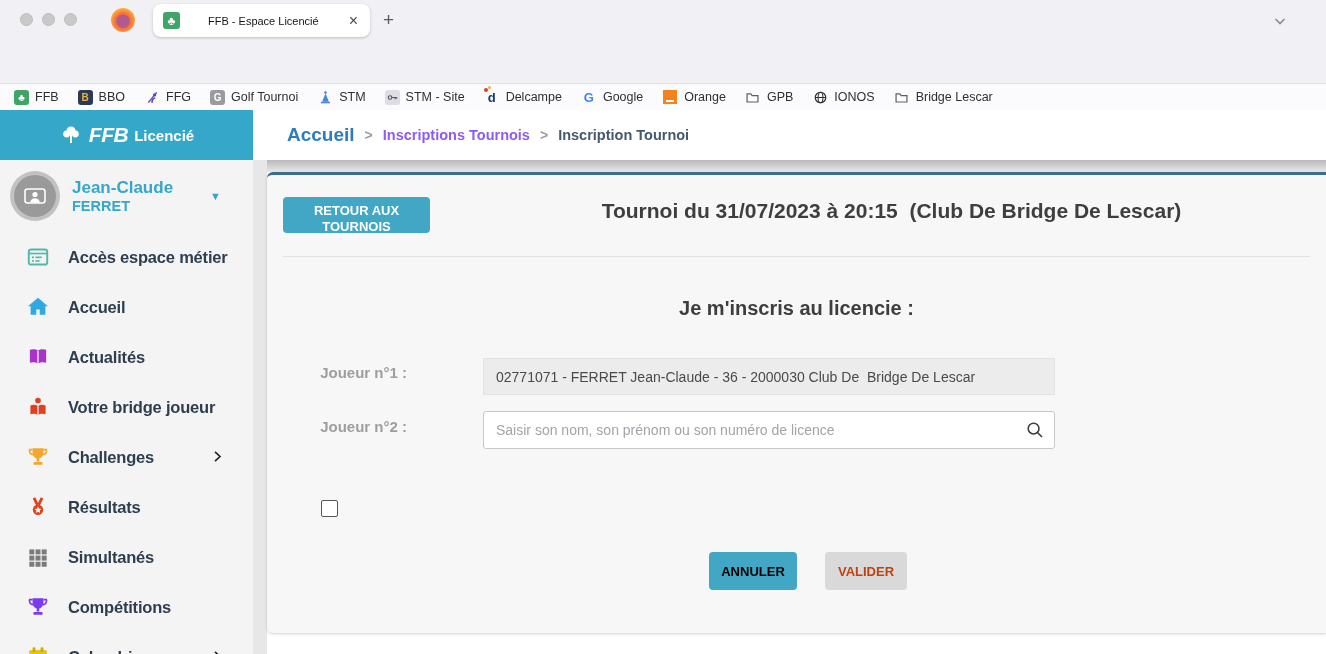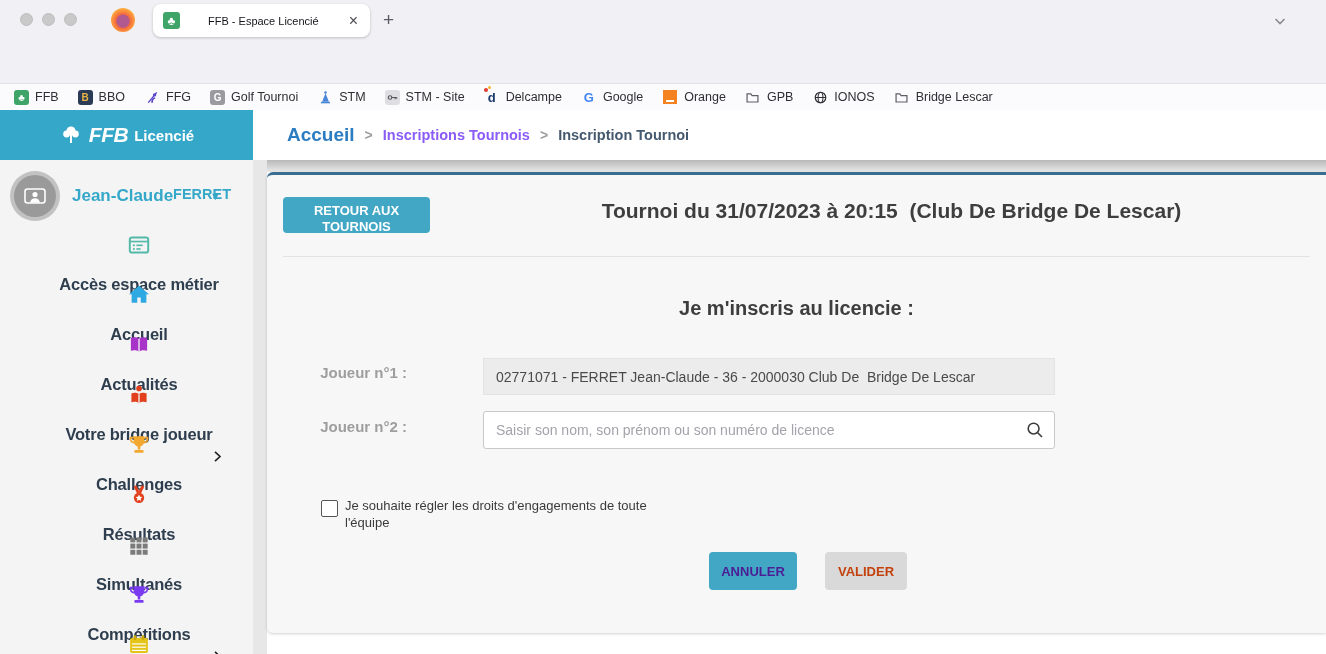--- a/index.html
+++ b/index.html
@@ -48,26 +48,26 @@
   
   .page { position:absolute; left:0; top:110px; width:1326px; height:544px; background:#fff; }
 
   .sidebar { position:absolute; left:0; top:0; width:253px; height:544px; background:#f4f4f4; overflow:hidden; }
   .sb-head { height:50px; background:#35a7c8; display:flex; align-items:center; justify-content:center; gap:6px; }
   .sb-brand-ffb { color:#fff; font-size:21px; font-weight:800; font-style:italic; letter-spacing:-0.5px; }
   .sb-brand-suffix { color:#fff; font-size:15px; font-weight:600; }
   .sb-user { position:relative; height:72px; display:flex; align-items:center; padding-left:10px; gap:12px; }
   .avatar { width:50px; height:50px; border-radius:50%; background:#c2c2c2; display:flex; align-items:center; justify-content:center; }
   .avatar-inner { width:42px; height:42px; border-radius:50%; background:#9a9a9a; display:flex; align-items:center; justify-content:center; }
-  .sb-user-names { display:flex; }
+  .sb-user-names { display:flex; flex-direction:column; }
   .sb-user-first { color:#35a7c8; font-size:17px; font-weight:800; }
   .sb-user-last { color:#35a7c8; font-size:14.5px; font-weight:800; }
   .sb-user-caret { position:absolute; right:32px; top:30px; color:#35a7c8; font-size:11px; }
   .sb-menu { display:flex; flex-direction:column; }
-  .sb-item { position:relative; height:50px; display:flex; align-items:center; padding-left:25px; gap:17px;flex-direction:column; }
+  .sb-item { position:relative; height:50px; display:flex; align-items:center; padding-left:25px; gap:17px; }
   .sb-item .ic { width:26px; height:26px; flex:0 0 auto; }
   .sb-item .lbl { font-size:16.5px; font-weight:600; color:#2e3e4e; letter-spacing:-0.2px; }
   .sb-item .sub { position:absolute; right:28px; top:17px; }
 
   .content { position:absolute; left:253px; top:0; width:1073px; height:544px; background:#fff; }
   .gutter { position:absolute; left:0; top:50px; width:14px; height:494px; background:#e7e7e7; }
   .breadcrumb { position:absolute; left:0; top:0; width:1073px; height:50px; background:#fff;
     display:flex; align-items:center; padding-left:34px; gap:10px; }
   .bc-home { color:#2b7cc0; font-size:19px; font-weight:700; }
   .bc-sep { color:#9b9b9b; font-size:14px; font-weight:600; }
@@ -94,21 +94,21 @@
   .inp2 { width:100%; height:100%; background:#fff; border:1px solid #c9c9c9; border-radius:3px;
     font-family:inherit; font-size:14px; color:#333; padding:0 38px 0 12px; }
   .inp2::placeholder { color:#a3a3ab; }
   .inp2-mag { position:absolute; right:10px; top:9px; }
   .chk { position:absolute; left:54px; top:325px; width:17px; height:17px; appearance:none;
     border:1.5px solid #555; border-radius:2px; background:#fff; }
   .chk-label { position:absolute; left:78px; top:322px; width:326px; font-size:13px; line-height:17px; color:#3a3a3a; }
   .fees { position:absolute; left:473px; top:330px; width:363px; text-align:center;
     font-size:15.5px; font-weight:700; color:#3e3e3e; }
   .btn-cancel { position:absolute; left:442px; top:377px; width:88px; height:38px; background:#42a7c5;
-    color:#4c1d95; border:none; border-radius:4px; font-family:inherit; font-size:13px; font-weight:800;text-align:center; }
+    color:#000000; border:none; border-radius:4px; font-family:inherit; font-size:13px; font-weight:800;text-align:center; }
   .btn-submit { position:absolute; left:558px; top:377px; width:82px; height:38px; background:#d9d9d9;
     color:#c2410c; border:none; border-radius:4px; font-family:inherit; font-size:13px; font-weight:800; }
 </style>
 </head>
 <body>
 
 <div class="window">
 
   <div class="tabbar">
     <div class="traffic">
@@ -483,21 +483,20 @@
           <input class="inp2" placeholder="Saisir son nom, son prénom ou son numéro de licence" style="">
           <span class="inp2-mag">
             <svg width="20" height="20" viewBox="0 0 20 20">
                 <circle cx="8.6" cy="8.6" r="5.4" fill="none" stroke="#3c3c3c" stroke-width="1.6"></circle>
                 <path d="M12.7 12.7 17 17" stroke="#3c3c3c" stroke-width="1.6"></path>
               </svg>
           </span>
         </div>
 
         <input type="checkbox" class="chk" style="">
-        <label class="chk-label">Je souhaite régler les droits d'engagements de toute l'équipe</label>
 
 
         <button class="btn-cancel">ANNULER</button>
         <button class="btn-submit" disabled="">VALIDER</button>
       </div>
     </div>
   </div>
 </div>
 
 </body></html>

